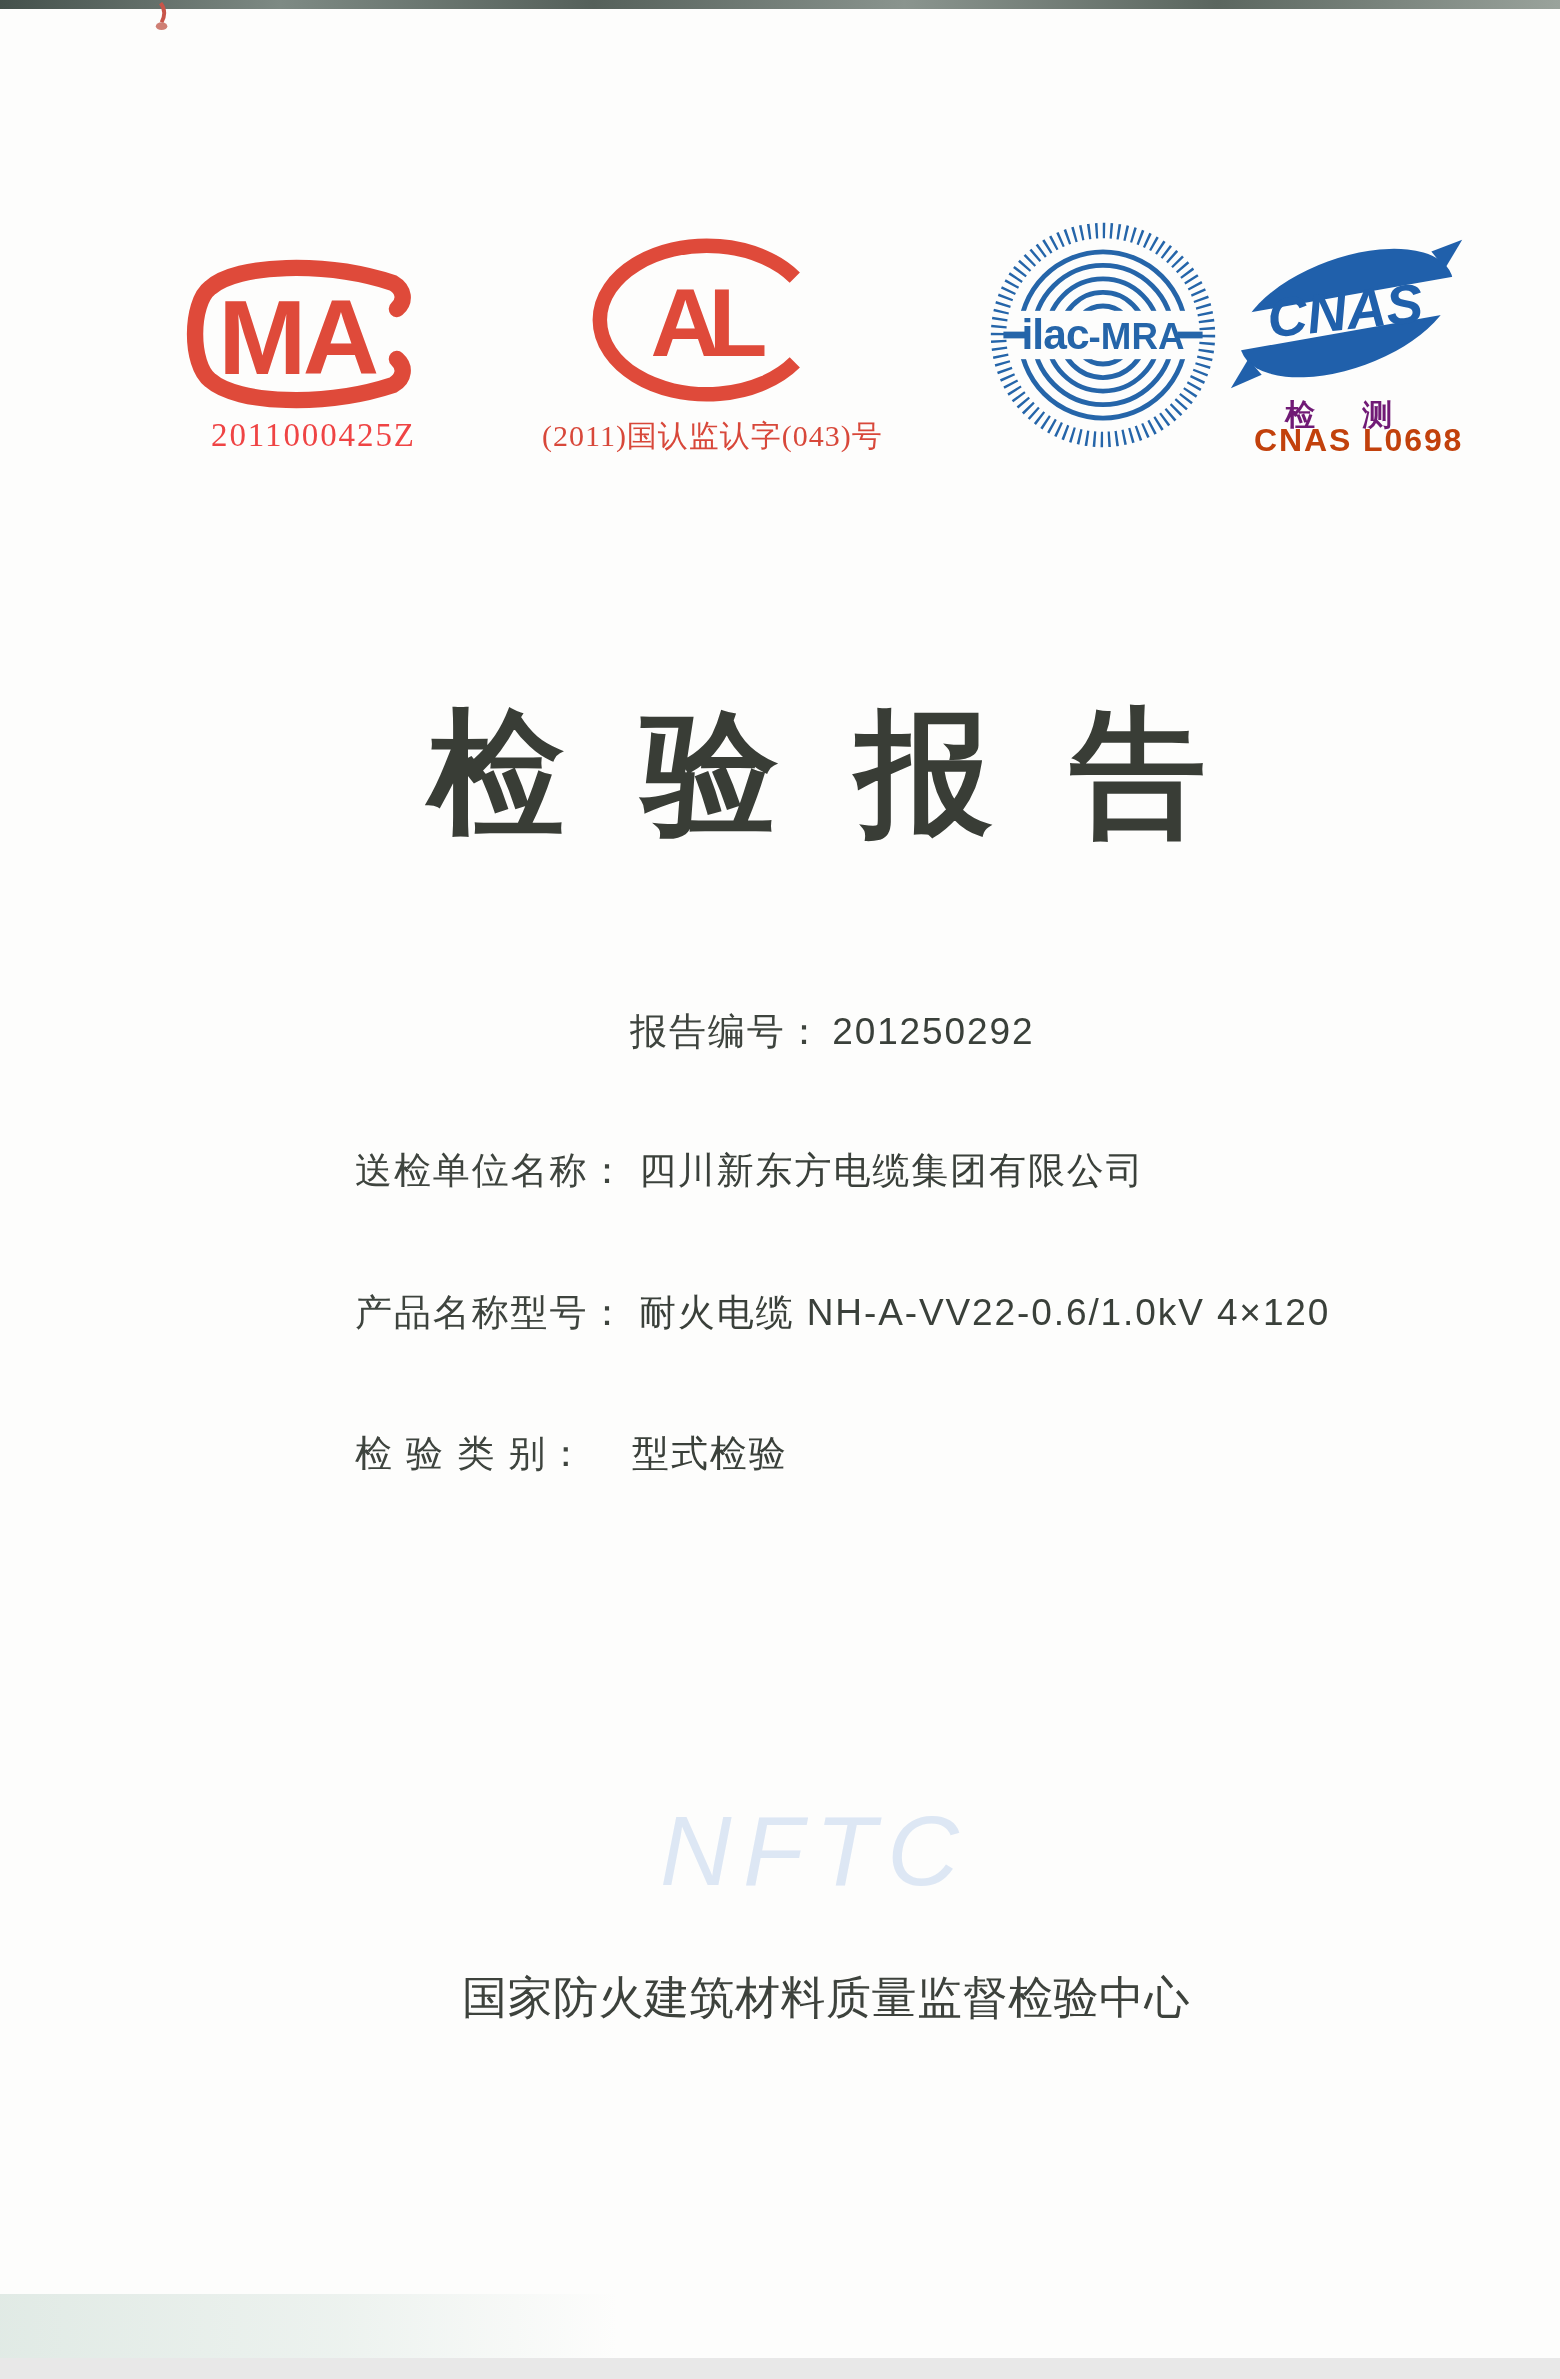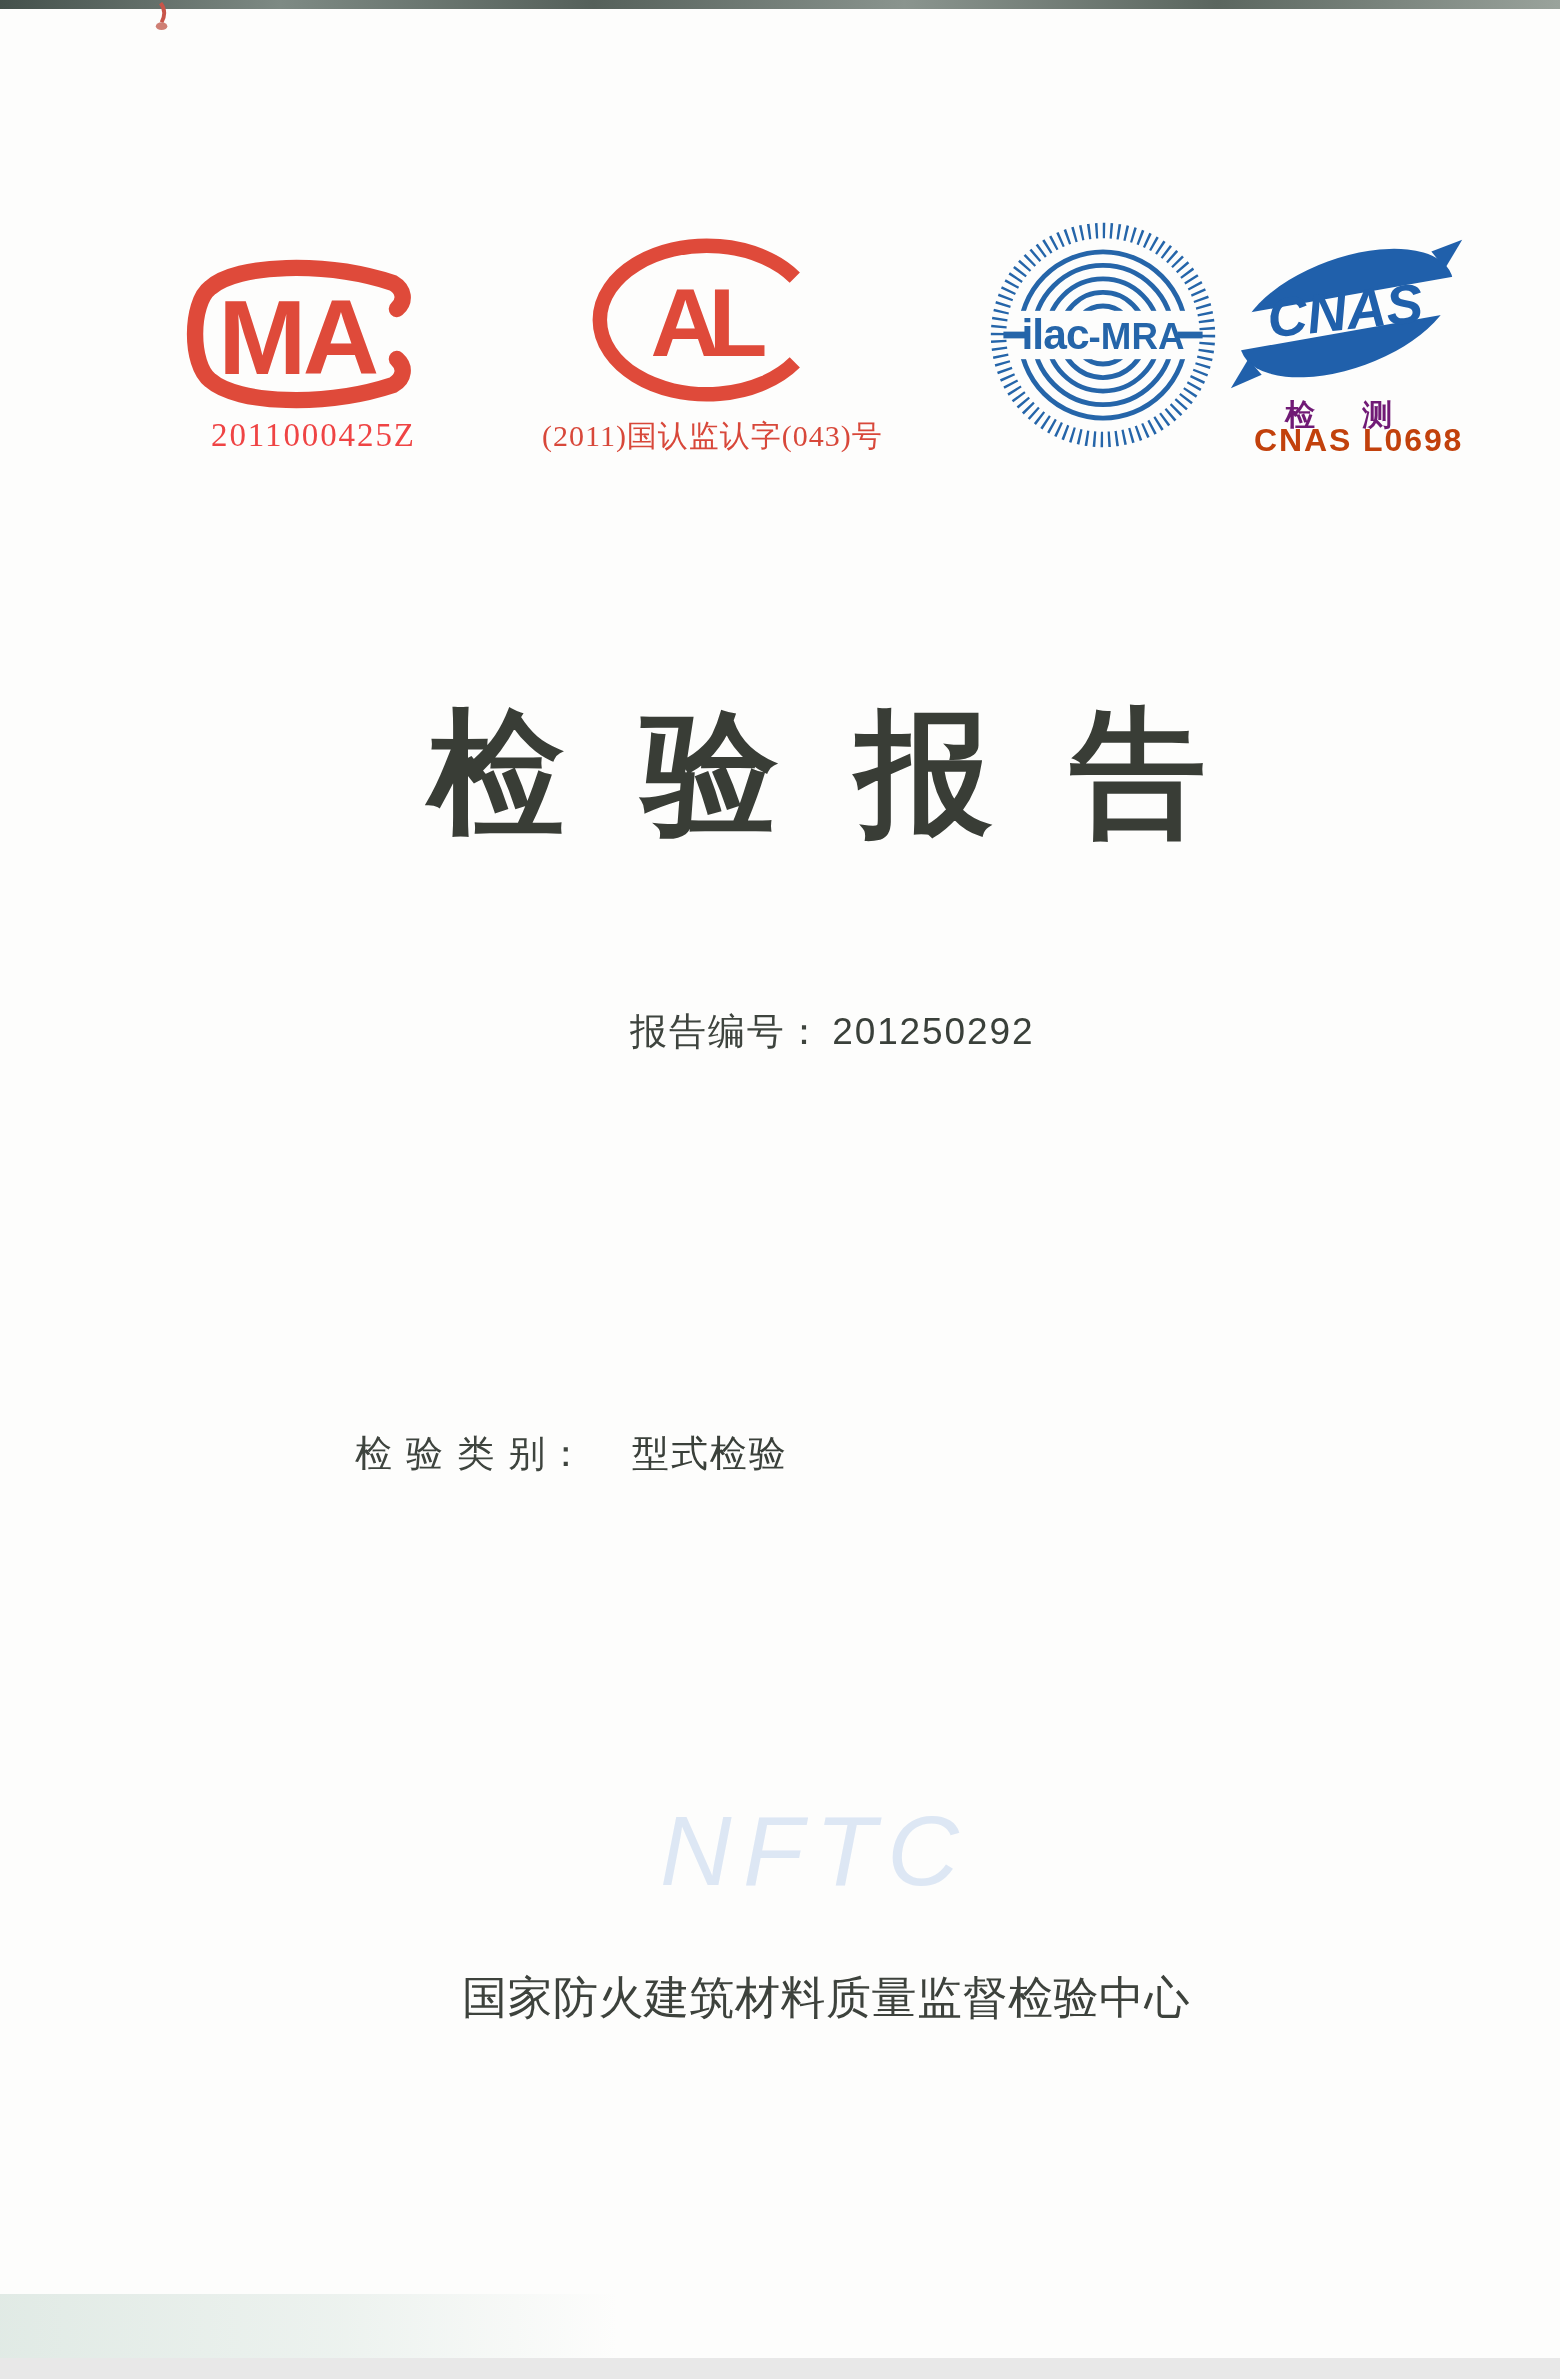--- a/index.html
+++ b/index.html
@@ -91,21 +91,27 @@
   </svg>
   <div class="abs cnas-tagline">检 测</div>
   <div class="abs cnas-code">CNAS L0698</div>
 
   <div class="abs report-title">检验报告</div>
 
   <div class="abs field f-report">
     <span class="lbl">报告编号：</span><span class="val">201250292</span>
   </div>
 
+  <div class="abs field f-client">
+    <span class="lbl">送检单位名称：</span><span class="val">四川新东方电缆集团有限公司</span>
+  </div>
 
+  <div class="abs field f-product">
+    <span class="lbl">产品名称型号：</span><span class="val">耐火电缆 NH-A-VV22-0.6/1.0kV 4×120</span>
+  </div>
 
   <div class="abs field f-category">
     <span class="lbl">检 验 类 别：</span><span class="val">型式检验</span>
   </div>
 
   <div class="abs watermark">NFTC</div>
 
   <div class="abs footer-org">国家防火建筑材料质量监督检验中心</div>
 
 </div>

